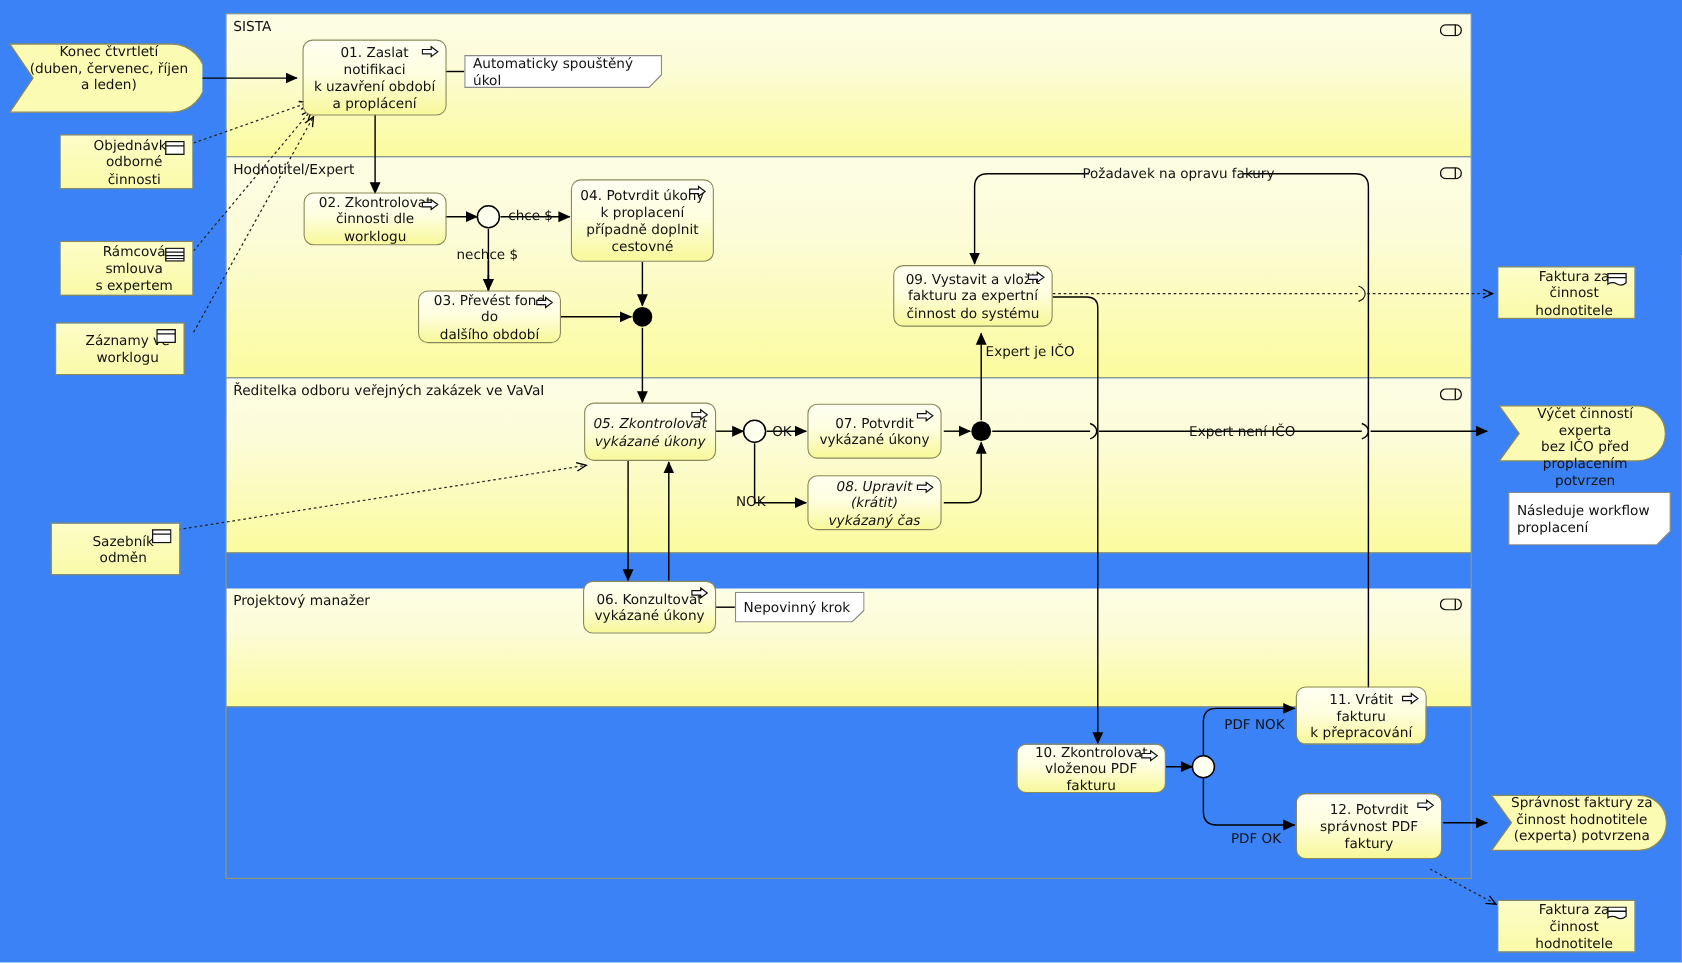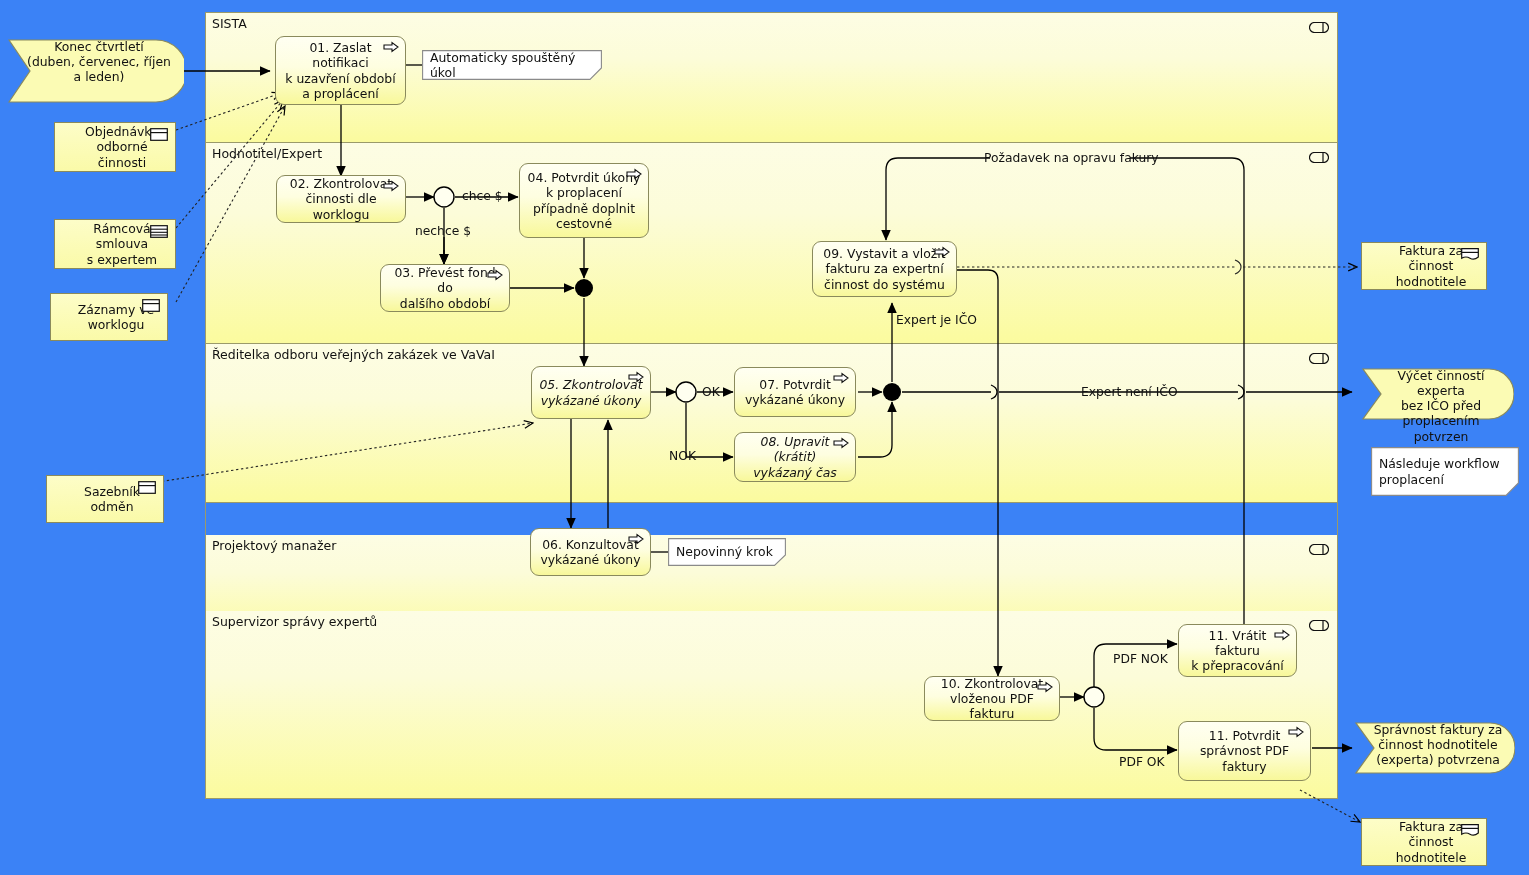--- a/index.html
+++ b/index.html
@@ -78,27 +78,20 @@
   </div>
 
   <div class="lane" style="left:206px;top:503px;width:1131px;height:108px;margin-top:32px;">
     <span class="lane-label">Projektový manažer</span>
     <svg class="lane-icon" viewBox="0 0 20 11">
       <rect x="0.5" y="0.5" width="19" height="10" rx="5" fill="none" stroke="#111" stroke-width="1.2"></rect>
       <line x1="14" y1="0.5" x2="14" y2="10.5" stroke="#111" stroke-width="1.2"></line>
     </svg>
   </div>
 
-  <div class="lane last" style="left:206px;top:611px;width:1131px;height:187px;">
-    <span class="lane-label">Supervizor správy expertů</span>
-    <svg class="lane-icon" viewBox="0 0 20 11">
-      <rect x="0.5" y="0.5" width="19" height="10" rx="5" fill="none" stroke="#111" stroke-width="1.2"></rect>
-      <line x1="14" y1="0.5" x2="14" y2="10.5" stroke="#111" stroke-width="1.2"></line>
-    </svg>
-  </div>
 
   <svg id="wires">
     <defs>
       <marker id="arr" markerWidth="9" markerHeight="9" refX="8" refY="4.5" orient="auto">
         <path d="M0,0.7 L8.5,4.5 L0,8.3 z" fill="#000"></path>
       </marker>
       <marker id="arrOpen" markerWidth="10" markerHeight="10" refX="9" refY="5" orient="auto">
         <path d="M1,1.5 L9,5 L1,8.5" fill="none" stroke="#000" stroke-width="1.1"></path>
       </marker>
     </defs>
@@ -284,21 +277,21 @@
 
   <div class="task" style="left:1178px;top:624px;width:119px;height:53px;">
     <span class="tlabel">11. Vrátit fakturu
 k přepracování</span>
     <svg class="task-icon" viewBox="0 0 16 12">
       <path d="M1,4 L9,4 L9,1.5 L15,6 L9,10.5 L9,8 L1,8 Z" fill="#fff" stroke="#111" stroke-width="1.1"></path>
     </svg>
   </div>
 
   <div class="task" style="left:1178px;top:721px;width:133px;height:60px;">
-    <span class="tlabel">11. Potvrdit
+    <span class="tlabel">12. Potvrdit
 správnost PDF
 faktury</span>
     <svg class="task-icon" viewBox="0 0 16 12">
       <path d="M1,4 L9,4 L9,1.5 L15,6 L9,10.5 L9,8 L1,8 Z" fill="#fff" stroke="#111" stroke-width="1.1"></path>
     </svg>
   </div>
 
   <div class="dataobj" style="left:54px;top:122px;width:122px;height:50px;">
     <span class="tlabel">Objednávka
 odborné činnosti</span>

